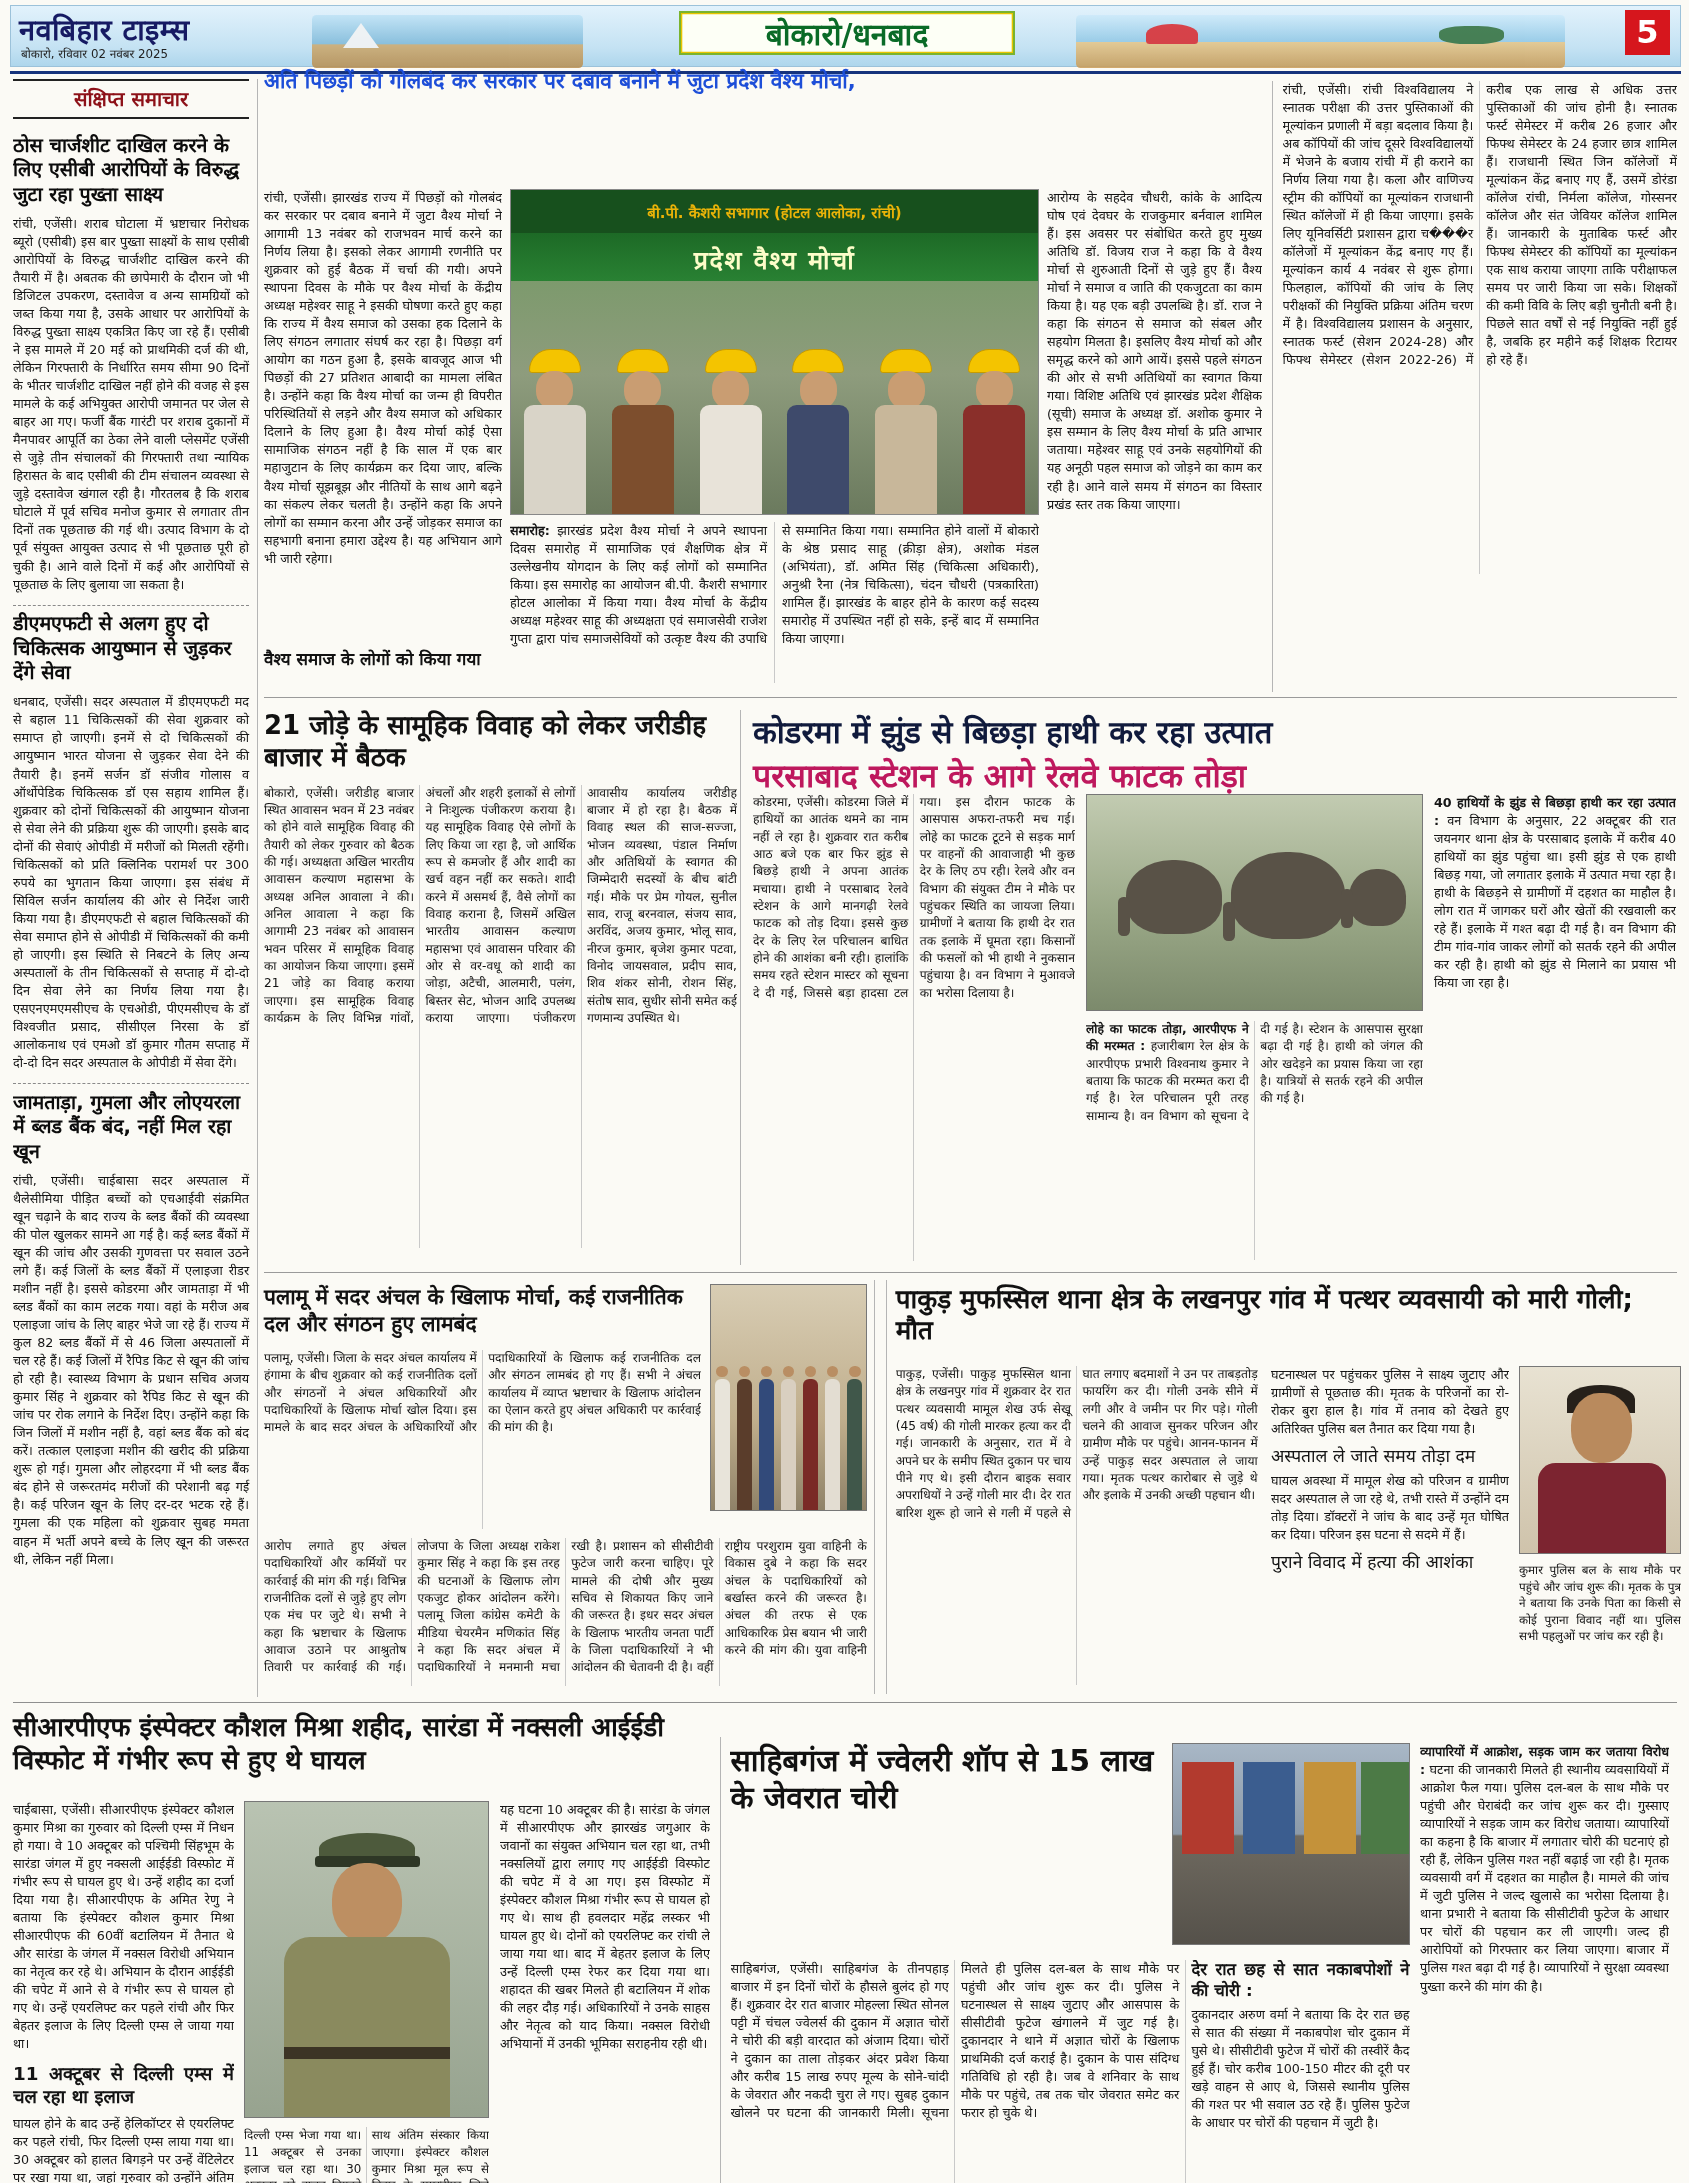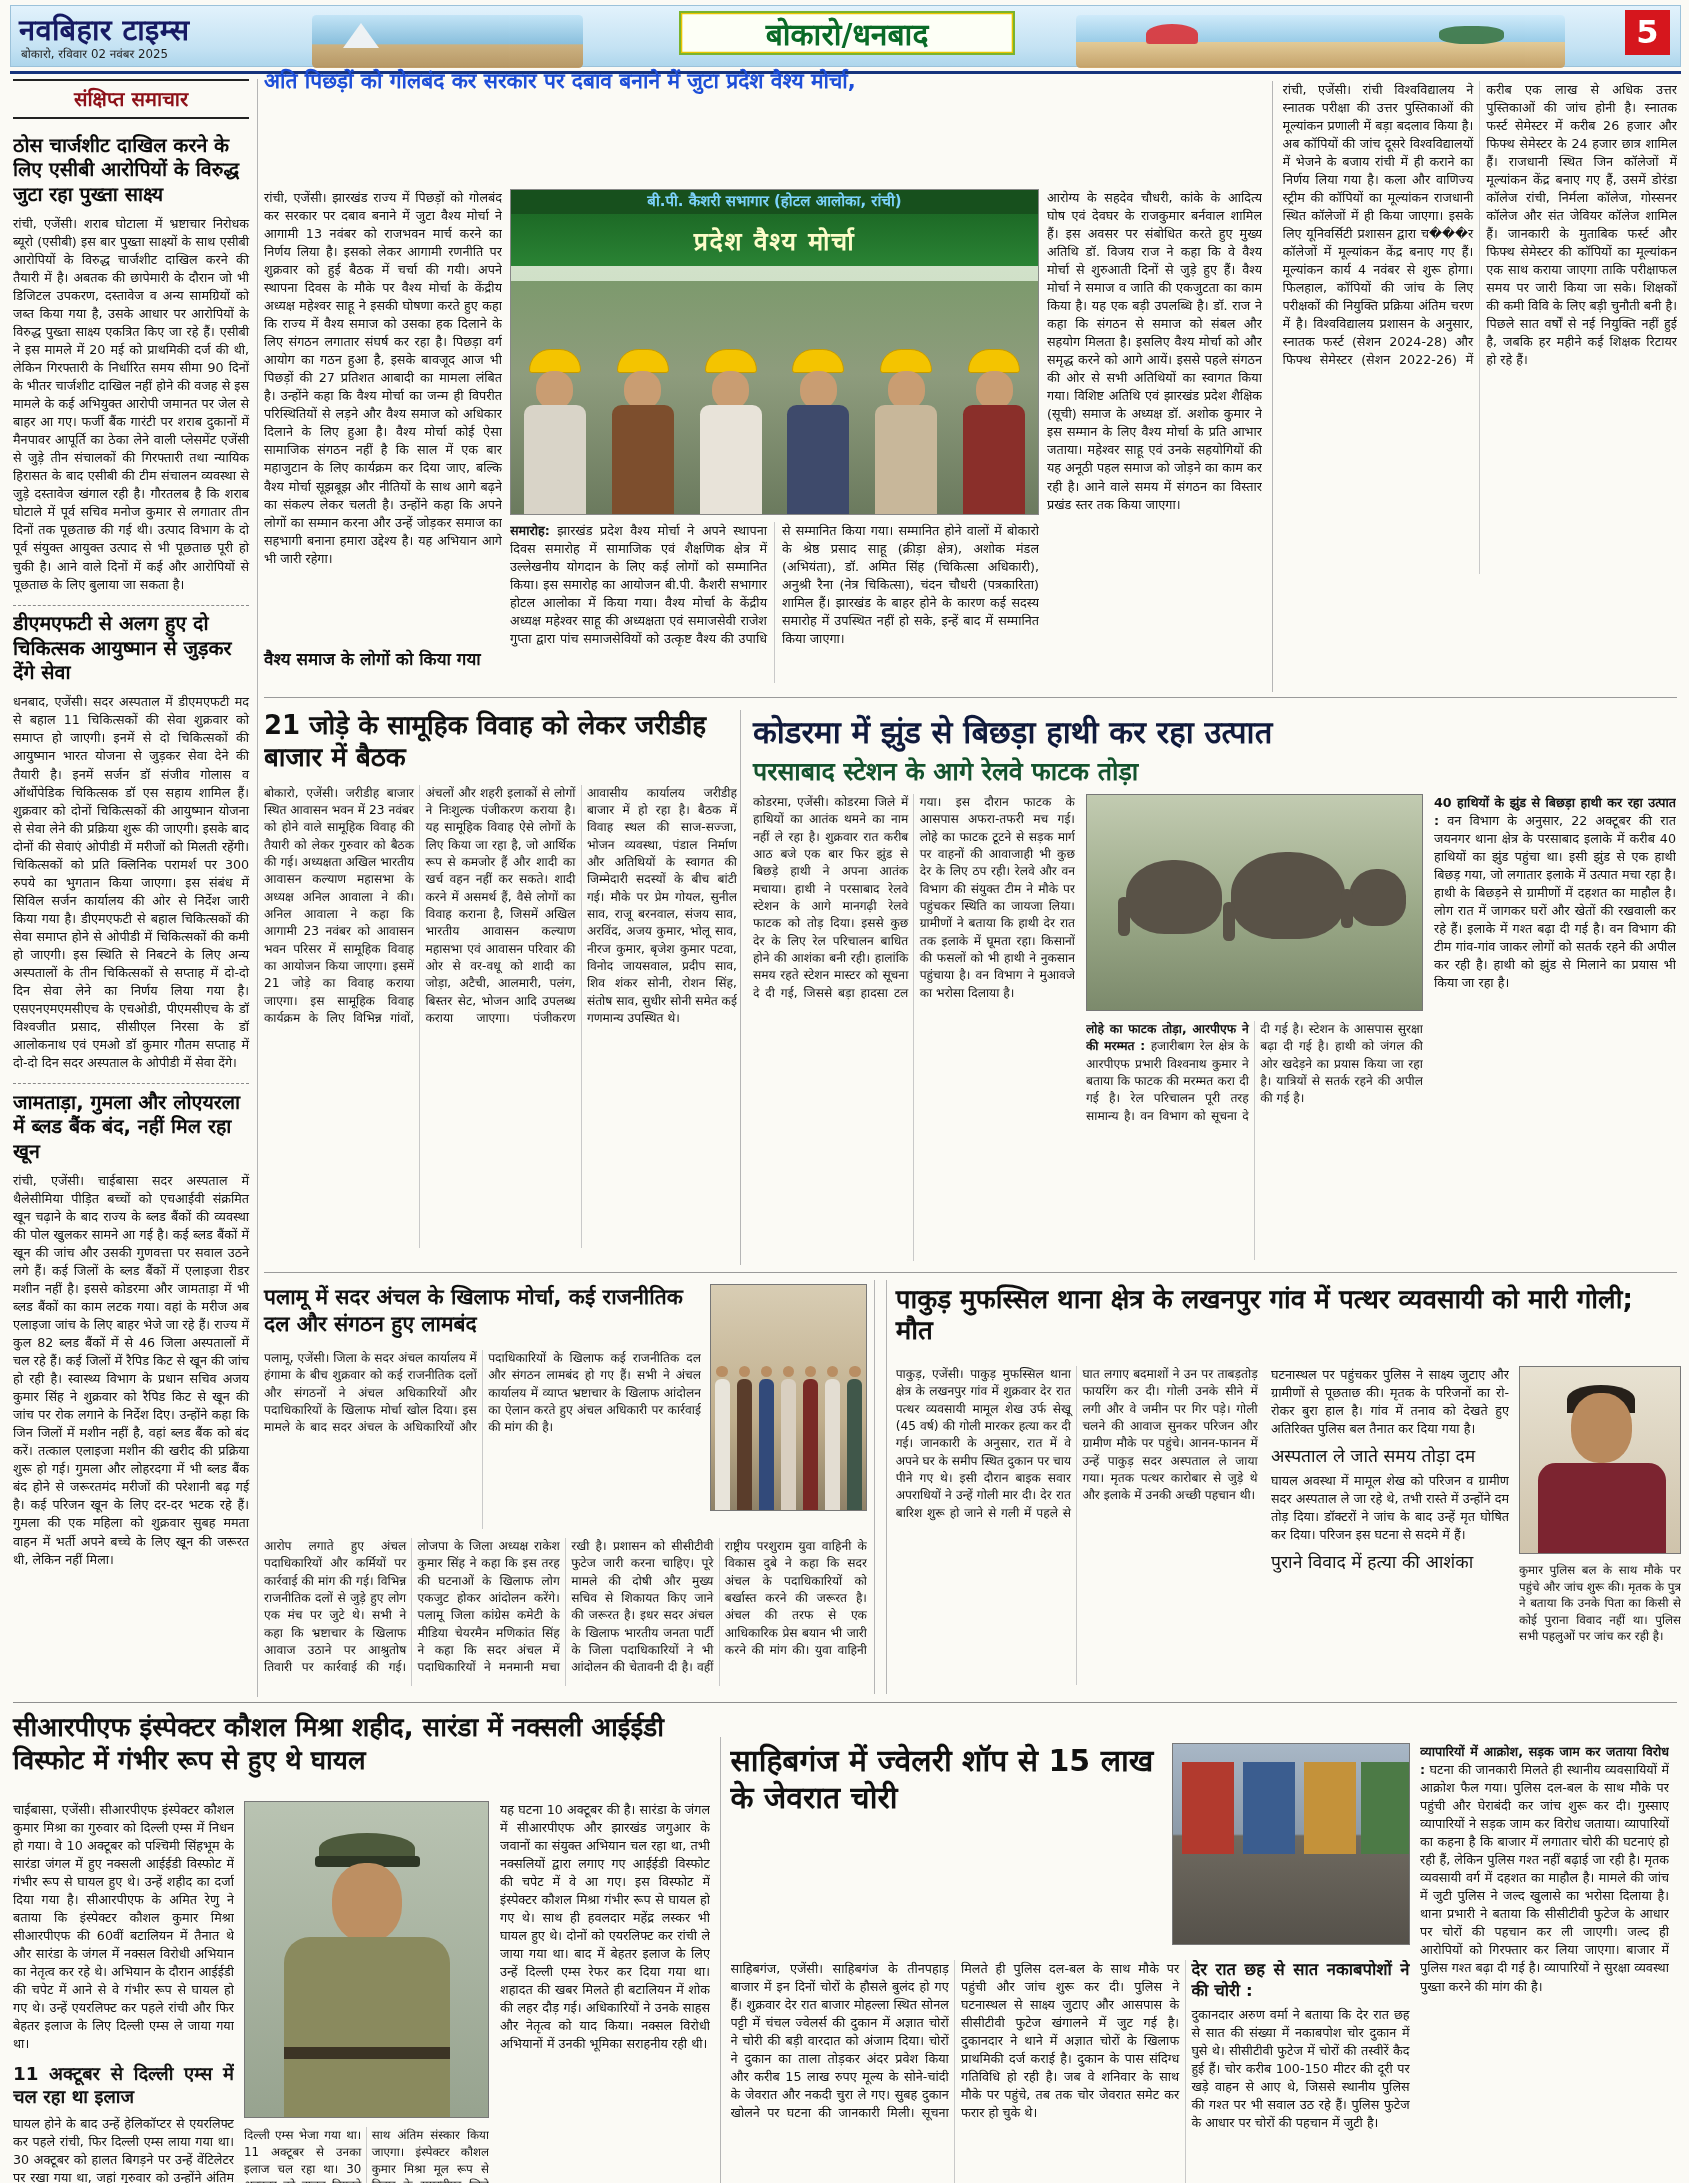--- a/index.html
+++ b/index.html
@@ -41,21 +41,21 @@
   .brief{padding:6.1px 0 11.4px 0}
   .brief + .brief{border-top:1.3px dashed #8a8a8a}
   .brief h3{font-size:19.6px;line-height:1.25;font-weight:700;margin-bottom:7.9px;color:#0c0c0c}
 
   
   .kicker{position:absolute;left:264px;top:66px;width:998px;font-size:21px;font-weight:800;color:#1d4ed8}
   .lead-headline{position:absolute;left:264px;top:110px;width:998px;font-size:54px;line-height:1.05;font-weight:800;color:#0a0a0a}
   .lead-colL{position:absolute;left:264px;top:189px;width:238px;height:454px}
   .lead-inner-subhead{position:absolute;left:264px;top:649px;width:238px;font-size:17px;font-weight:800;line-height:1.2}
   .lead-photo{position:absolute;left:510px;top:189px;width:529px;height:326px;background:linear-gradient(180deg,#d9e7d2 0%,#b9cfae 100%);border:0.4px solid #888;overflow:hidden}
-  .lp-banner-top{height:24px;background:#17501d;color:#7dd3fc;display:flex;justify-content:center;font-size:15px;font-weight:700}
+  .lp-banner-top{height:43px;background:#17501d;color:#eab308;display:flex;align-items:center;justify-content:center;font-size:15px;font-weight:700}
   .lp-banner-mid{height:52px;background:linear-gradient(180deg,#1d6a26,#2a8334);color:#fdfdc9;display:flex;align-items:center;justify-content:center;font-size:25px;font-weight:800;letter-spacing:1.7px}
   .lp-crowd{position:absolute;left:0;bottom:0;width:100%;height:233px;display:flex;justify-content:space-around;align-items:flex-end;
     background:linear-gradient(180deg,#7d9a6d 0%,#8e9c7d 40%,#6b7a5e 100%)}
   .person{width:65px;display:flex;flex-direction:column;align-items:center}
   .cap{width:52px;height:24.5px;background:#f4c400;border-radius:26px 26px 3.5px 3.5px;border:0.9px solid #c79b00}
   .face{width:37px;height:38px;background:#c99d72;border-radius:46%;margin-top:-2.6px}
   .torso{width:62px;height:109px;border-radius:9.6px 9.6px 0 0;margin-top:-3.5px}
   .lead-under{position:absolute;left:510px;top:522px;width:529px;height:161px;column-count:2;column-gap:15px}
   .lead-colR{position:absolute;left:1047px;top:189px;width:215px;height:494px}
   .rule-lead-bottom{position:absolute;left:264px;top:697px;width:1413px;height:0.9px;background:#9a9a9a}
@@ -65,21 +65,21 @@
   .uni h2{font-size:24px;line-height:1.28;font-weight:800;margin-bottom:9.6px}
   .uni-body{column-count:2;column-gap:13px;height:493px;overflow:hidden}
 
   
   .marriage{position:absolute;left:264px;top:710px;width:477px;height:555px;border-right:0.4px solid #b5b5b5;padding-right:3px;overflow:hidden}
   .marriage h2{font-size:26px;line-height:1.22;font-weight:800;margin-bottom:11.4px}
   .marriage-body{column-count:3;column-gap:11.4px;height:463px;overflow:hidden;font-size:12.2px;line-height:1.42}
 
   .elephant{position:absolute;left:753px;top:710px;width:924px;height:555px}
   .eh1{position:absolute;left:0;top:0;width:924px;font-size:31px;font-weight:800;color:#101a3c}
-  .eh2{position:absolute;left:0;top:43px;width:924px;font-size:25px;font-weight:800;color:#14532d}
+  .eh2{position:absolute;left:0;top:43px;width:924px;font-size:32px;font-weight:800;color:#be185d}
   .e-bodyA{position:absolute;left:0;top:84px;width:322px;height:467px;column-count:2;column-gap:11.4px;font-size:12.2px;line-height:1.42}
   .e-photo{position:absolute;left:333px;top:84px;width:337px;height:217px;border:0.4px solid #777;
     background:linear-gradient(180deg,#c2cbb1 0%,#9aa887 55%,#7c8a6c 100%);overflow:hidden}
   .eleph{position:absolute;background:#595247;border-radius:48% 48% 40% 40%}
   .eleph:after{content:"";position:absolute;left:-7.9px;bottom:-1.7px;width:11.4px;height:39px;background:#595247;border-radius:5.2px}
   .e1{left:39px;top:65px;width:96px;height:74px}
   .e2{left:144px;top:57px;width:114px;height:87px}
   .e3{left:262px;top:74px;width:57px;height:57px}
   .e-bodyB{position:absolute;left:681px;top:84px;width:242px;height:467px}
   .e-bodyC{position:absolute;left:333px;top:311px;width:337px;height:239px;column-count:2;column-gap:11.4px;font-size:12.2px;line-height:1.42}

